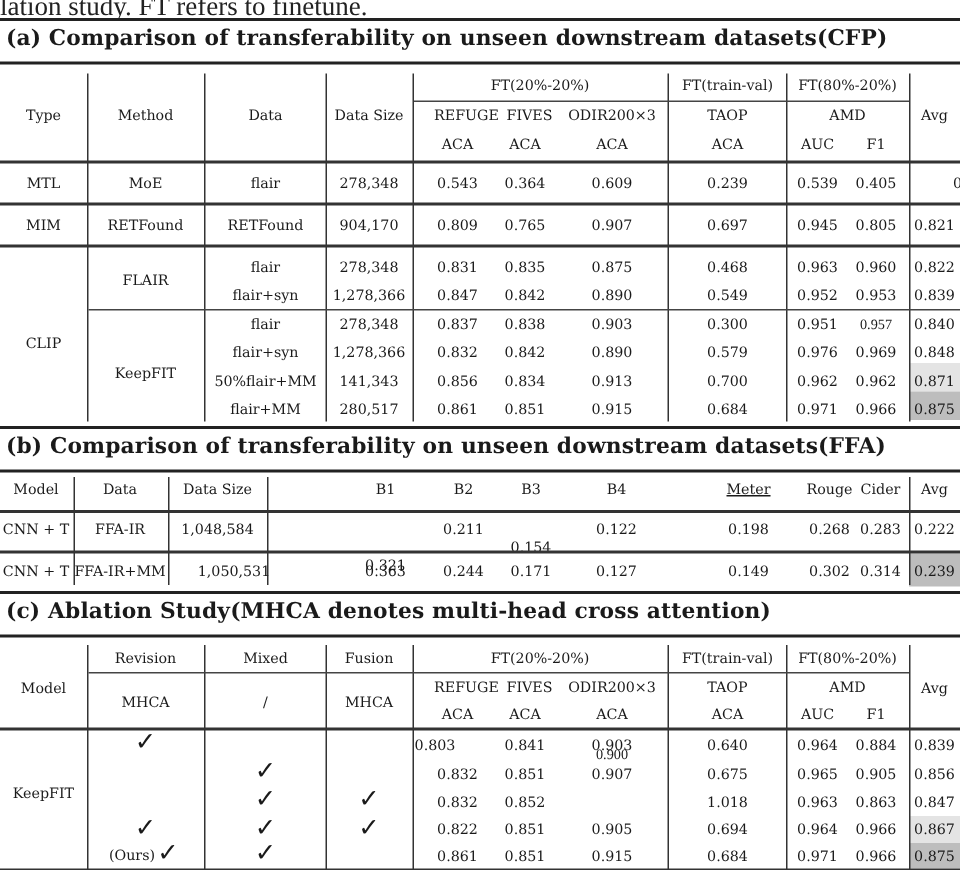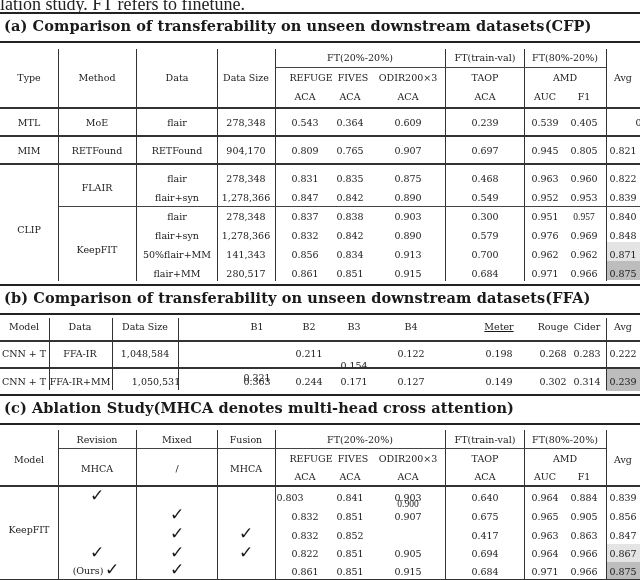--- a/index.html
+++ b/index.html
@@ -285,21 +285,21 @@
     <div class="abs cell" style="left:408px; top:511px;">0.907</div>
     <div class="abs cell" style="left:485px; top:511px;">0.675</div>
     <div class="abs cell" style="left:545px; top:511px;">0.965</div>
     <div class="abs cell" style="left:584px; top:511px;">0.905</div>
     <div class="abs cell" style="left:623px; top:511px;">0.856</div>
   </div>
   <div>
     <div class="abs cell" style="left:305px; top:530px;">0.832</div>
     <div class="abs cell" style="left:350px; top:530px;">0.852</div>
     <div class="abs cell" style="left:408px; top:498px;font-family:Liberation Serif, serif;">0.900</div>
-    <div class="abs cell" style="left:485px; top:530px;">0.417</div>
+    <div class="abs cell" style="left:485px; top:530px;">1.018</div>
     <div class="abs cell" style="left:545px; top:530px;">0.963</div>
     <div class="abs cell" style="left:584px; top:530px;">0.863</div>
     <div class="abs cell" style="left:623px; top:530px;">0.847</div>
   </div>
   <div>
     <div class="abs cell" style="left:305px; top:548px;">0.822</div>
     <div class="abs cell" style="left:350px; top:548px;">0.851</div>
     <div class="abs cell" style="left:408px; top:548px;">0.905</div>
     <div class="abs cell" style="left:485px; top:548px;">0.694</div>
     <div class="abs cell" style="left:545px; top:548px;">0.964</div>

